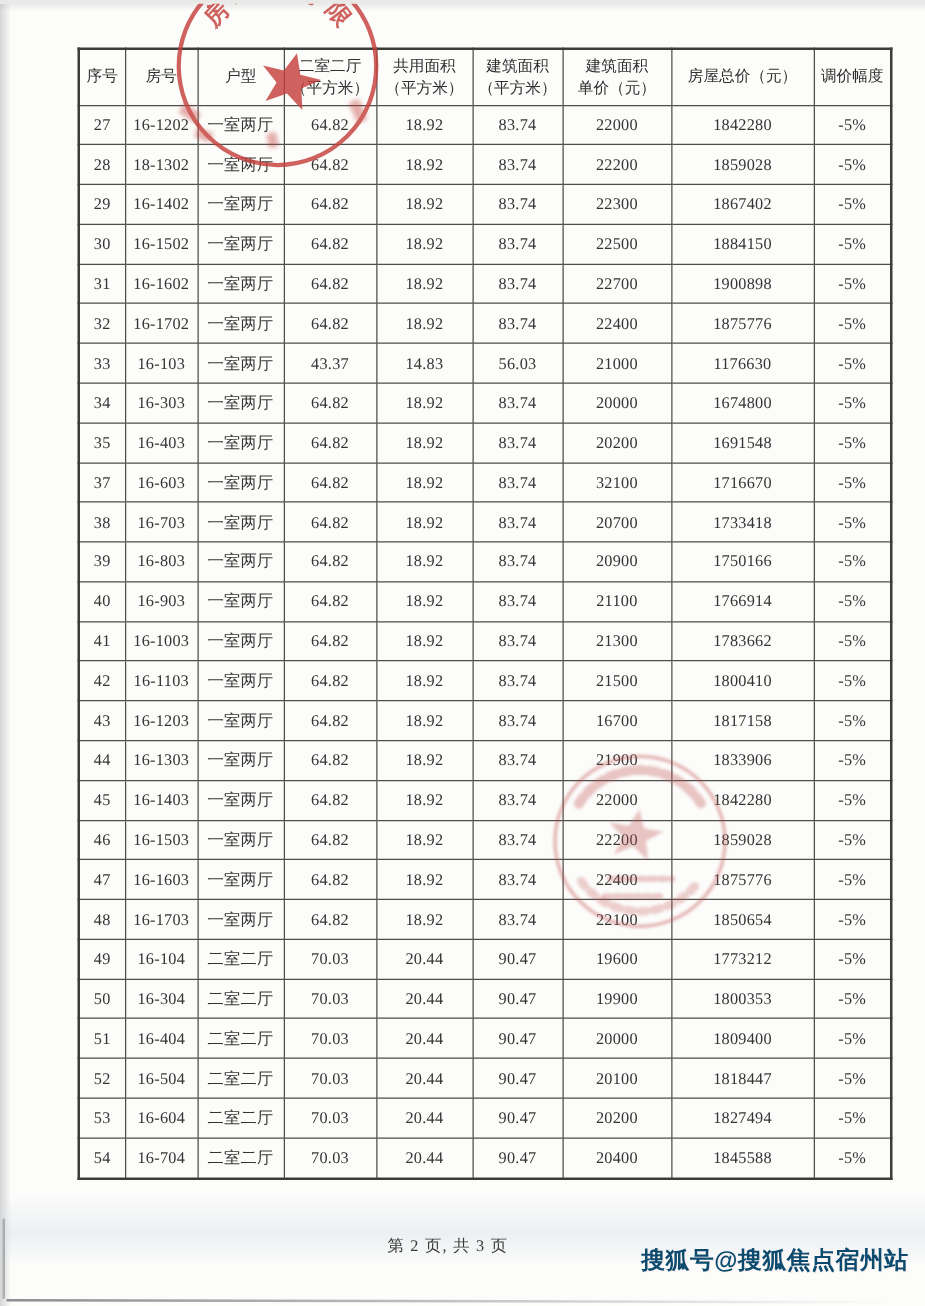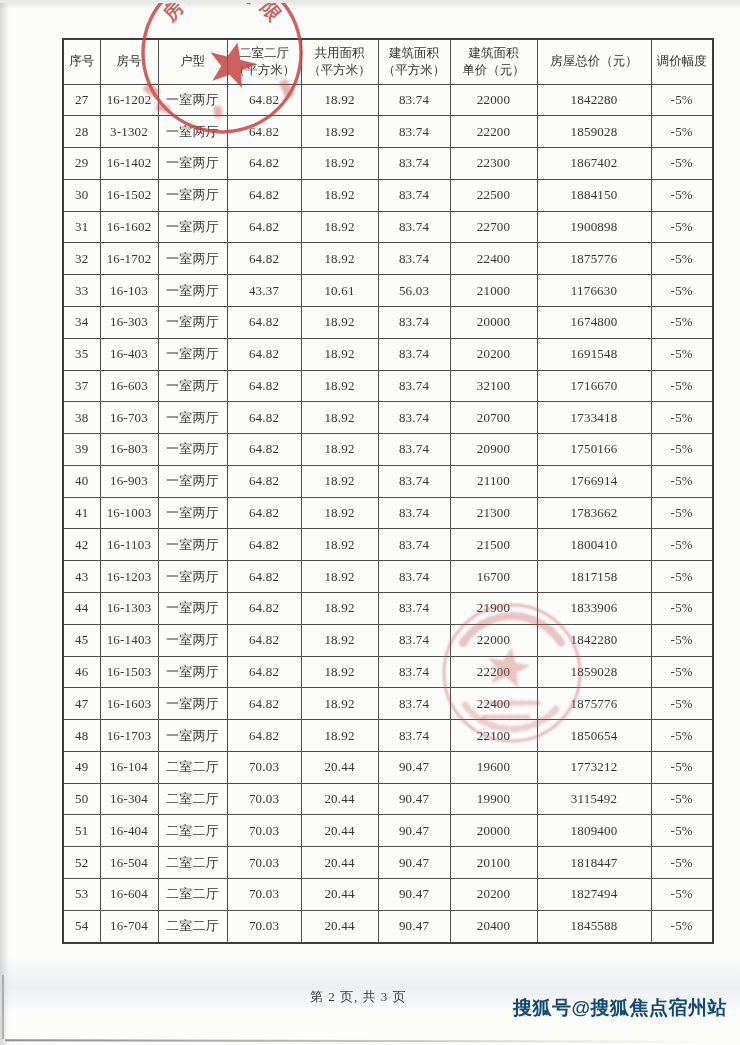--- a/index.html
+++ b/index.html
@@ -98,21 +98,21 @@
           <td>一室两厅</td>
           <td>64.82</td>
           <td>18.92</td>
           <td>83.74</td>
           <td>22000</td>
           <td>1842280</td>
           <td>-5%</td>
         </tr>
         <tr>
           <td>28</td>
-          <td>3-1302</td>
+          <td>18-1302</td>
           <td>一室两厅</td>
           <td>64.82</td>
           <td>18.92</td>
           <td>83.74</td>
           <td>22200</td>
           <td>1859028</td>
           <td>-5%</td>
         </tr>
         <tr>
           <td>29</td>
@@ -156,21 +156,21 @@
           <td>83.74</td>
           <td>22400</td>
           <td>1875776</td>
           <td>-5%</td>
         </tr>
         <tr>
           <td>33</td>
           <td>16-103</td>
           <td>一室两厅</td>
           <td>43.37</td>
-          <td>10.61</td>
+          <td>14.83</td>
           <td>56.03</td>
           <td>21000</td>
           <td>1176630</td>
           <td>-5%</td>
         </tr>
         <tr>
           <td>34</td>
           <td>16-303</td>
           <td>一室两厅</td>
           <td>64.82</td>
@@ -335,21 +335,21 @@
           <td>-5%</td>
         </tr>
         <tr>
           <td>50</td>
           <td>16-304</td>
           <td>二室二厅</td>
           <td>70.03</td>
           <td>20.44</td>
           <td>90.47</td>
           <td>19900</td>
-          <td>3115492</td>
+          <td>1800353</td>
           <td>-5%</td>
         </tr>
         <tr>
           <td>51</td>
           <td>16-404</td>
           <td>二室二厅</td>
           <td>70.03</td>
           <td>20.44</td>
           <td>90.47</td>
           <td>20000</td>

